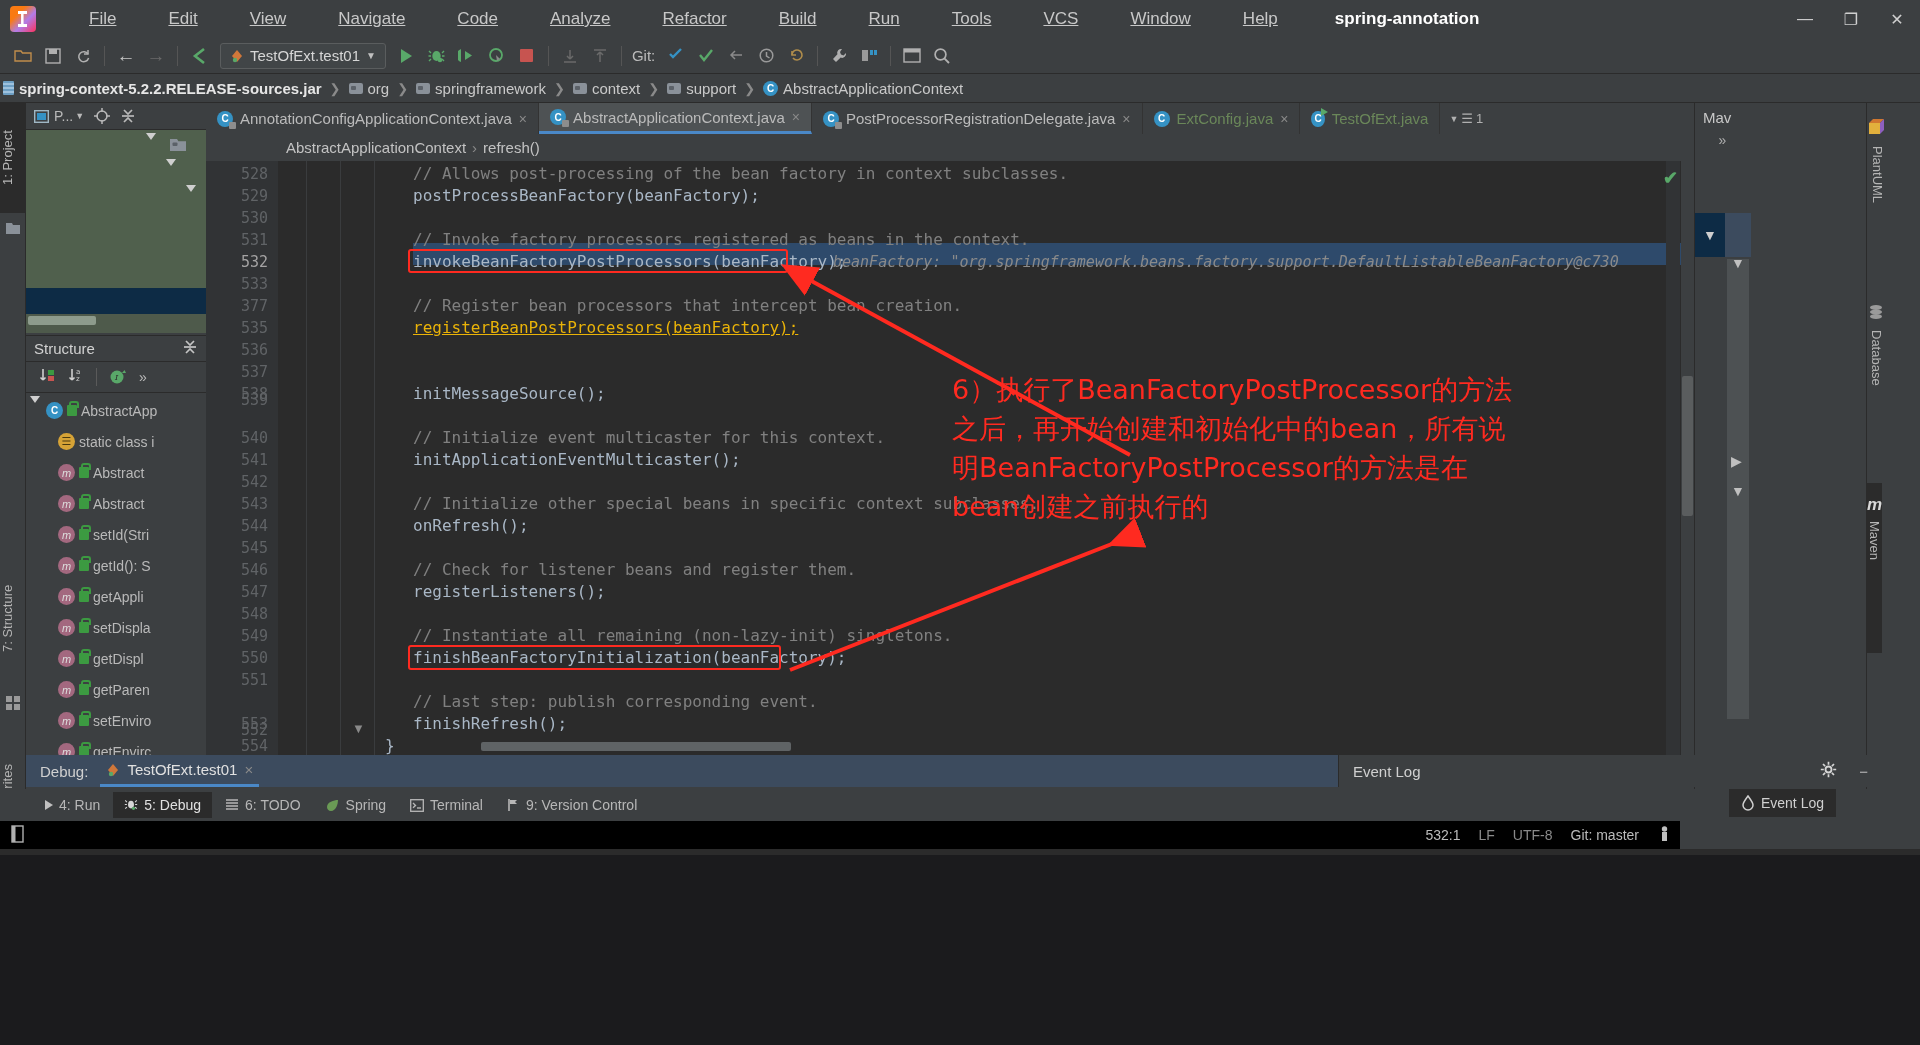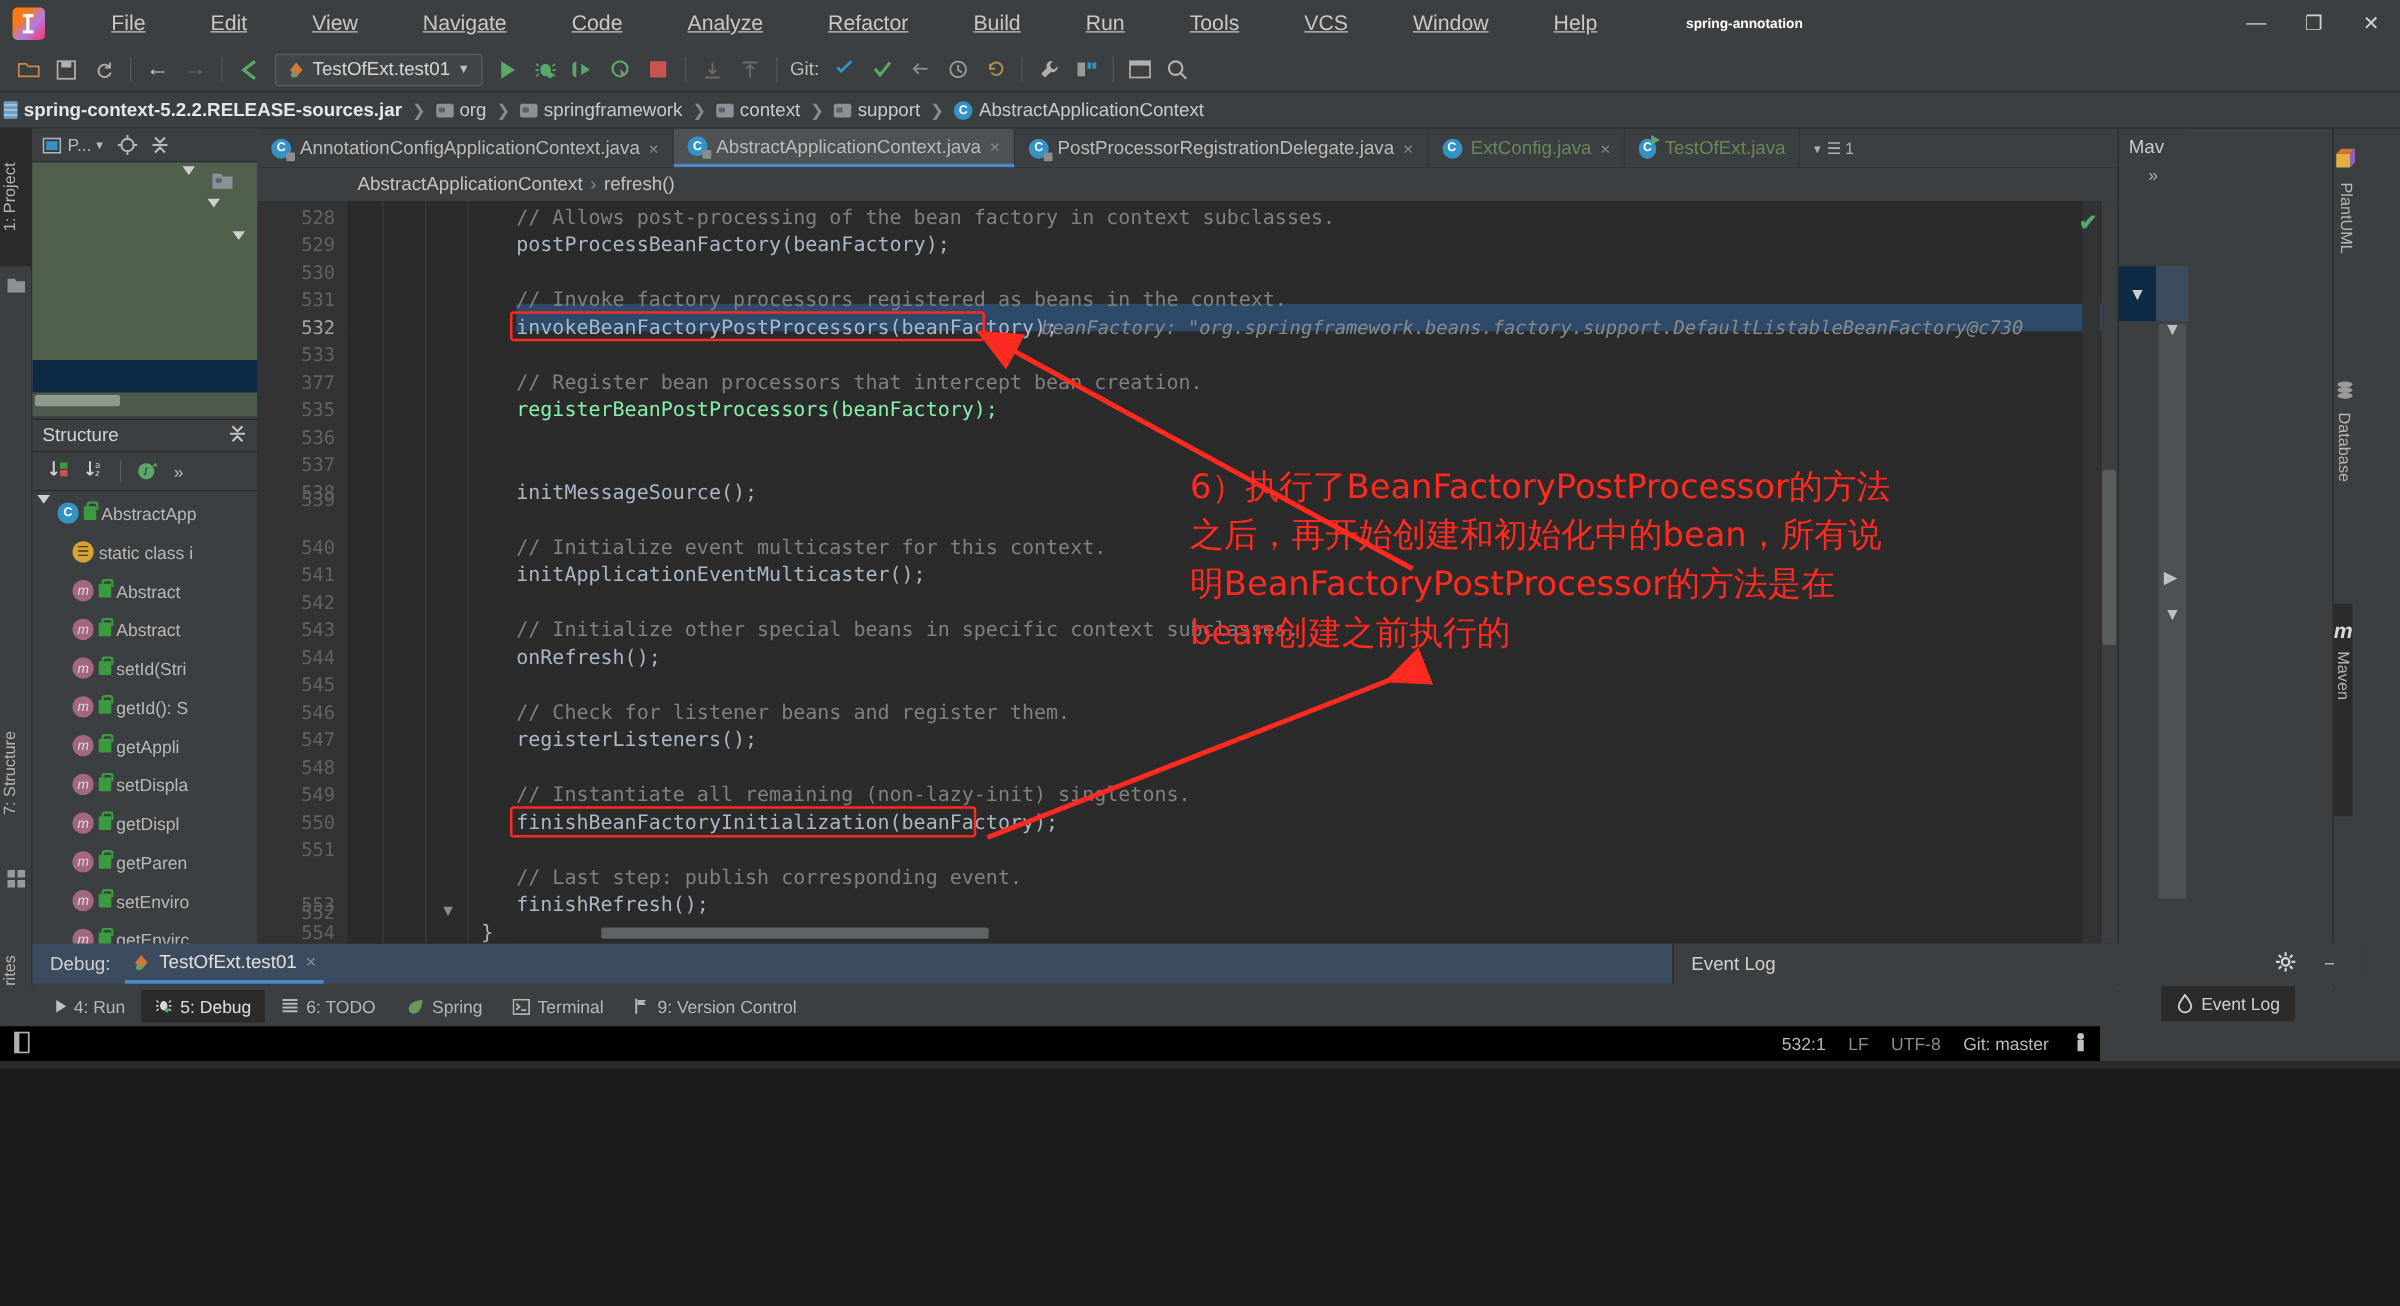--- a/index.html
+++ b/index.html
@@ -25,21 +25,21 @@
   }
   .logo::after{
     content:""; position:absolute; left:8px; top:5px; width:9px; height:16px;
     background:#fff; clip-path:polygon(0 0,100% 0,100% 18%,62% 18%,62% 82%,100% 82%,100% 100%,0 100%,0 82%,34% 82%,34% 18%,0 18%);
   }
   .menu-item{
     padding:4px 11px; font-size:17px; color:#c8c8c8; cursor:default; white-space:nowrap;
   }
   .menu-item u{ text-decoration:underline; }
   .proj-title{
-    margin-left:30px; font-size:11px; color:#ffffff; font-weight:bold;
+    margin-left:16px; font-size:17px; color:#ffffff; font-weight:bold;
   }
   .win-ctrls{ position:absolute; right:0; top:0; height:38px; display:flex; align-items:center; }
   .win-btn{ width:46px;height:38px;display:flex;align-items:center;justify-content:center;color:#cfcfcf;font-size:16px;}
 
   
   .toolbar{
     position:absolute;left:0;top:38px;width:1920px;height:36px;
     background:#3c3f41; display:flex;align-items:center; padding-left:8px;
     border-bottom:1px solid #2b2b2b;
   }
@@ -151,21 +151,21 @@
   .gcols{ position:absolute;left:72px;top:27px;width:135px;height:594px;background:#2b2b2b;}
   .gcol-sep{ position:absolute;top:0;width:1px;height:594px;background:#3a3c3e;}
   .codearea{ position:absolute;left:207px;top:27px;right:0;height:594px; }
   .cl{
     position:absolute;left:0;font-family:"DejaVu Sans Mono",monospace;font-size:16px;
     white-space:pre; line-height:21px;
   }
   .cmt{ color:#808080; }
   .cod{ color:#a9b7c6; }
   .hl-row{ position:absolute;left:72px;right:0;height:22px;background:#2e4a6b;}
-  .underline{ color:#86efac;}
+  .underline{ text-decoration:underline; color:#eab308;}
   .inlinehint{ color:#8a8a8a;font-style:italic;font-family:"DejaVu Sans Mono",monospace;font-size:15px;}
   .redbox{ position:absolute;border:2px solid #ff2a20;border-radius:3px;pointer-events:none;}
   .editor-fold{ position:absolute;left:74px;font-size:13px;color:#8a8a8a;}
 
   
   .markbar{ position:absolute;right:14px;top:27px;width:14px;height:594px;background:#313335;}
   .chk{ position:absolute;right:16px;top:33px;color:#59a869;font-size:18px;font-weight:bold;}
   .escroll{ position:absolute;right:0;top:27px;width:13px;height:594px;background:#3c3f41;}
   .escroll-thumb{ position:absolute;right:1px;top:215px;width:11px;height:140px;background:#5a5d5e;border-radius:2px;}
   .hscroll-e{ position:absolute;left:275px;bottom:4px;width:310px;height:9px;background:#5f6365;border-radius:2px;}

